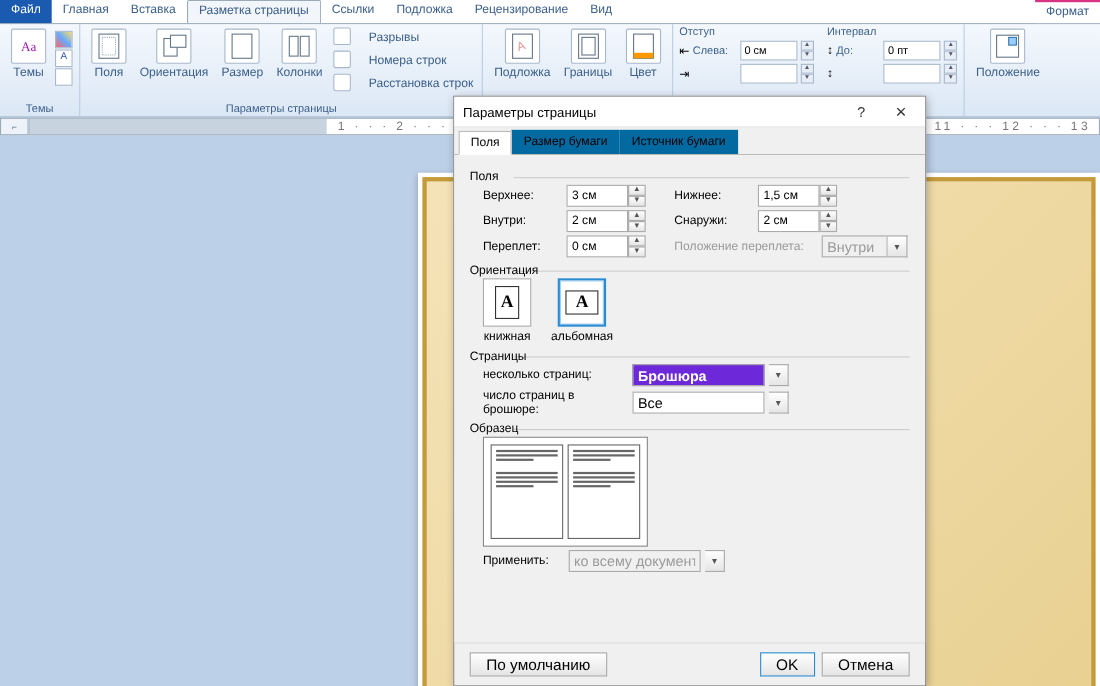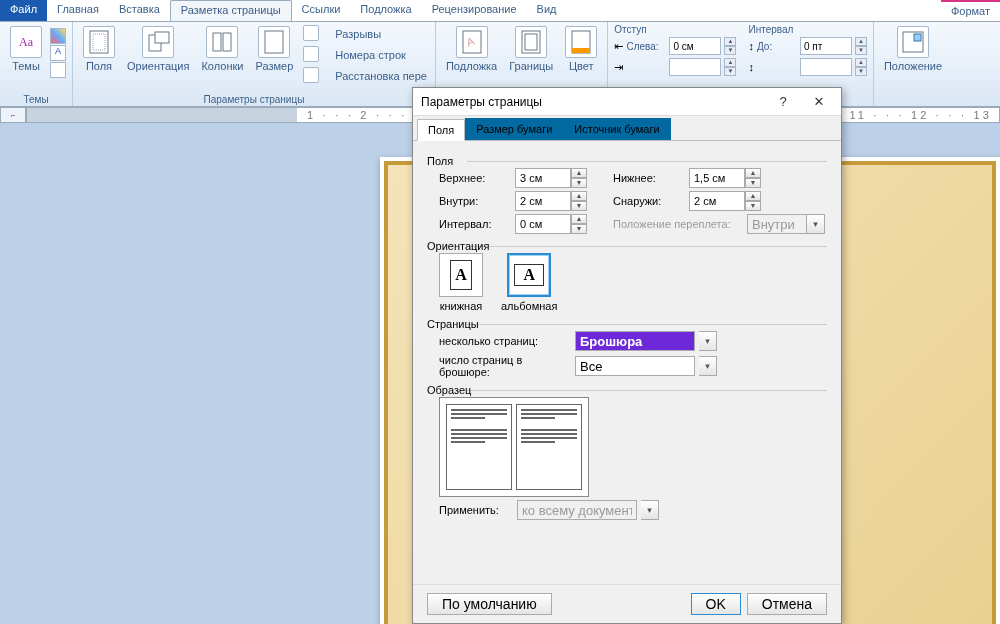--- a/index.html
+++ b/index.html
@@ -130,47 +130,47 @@
           <div class="ic">
             <svg width="24" height="24">
               <rect x="3" y="5" width="12" height="16" fill="#fff" stroke="#678"></rect>
               <rect x="9" y="2" width="14" height="11" fill="#fff" stroke="#678"></rect>
             </svg>
           </div>
           <span>Ориентация</span>
         </div>
       <div class="rbtn">
           <div class="ic">
+            <svg width="20" height="24">
+              <rect x="1" y="1" width="18" height="22" fill="#fff" stroke="#678"></rect>
+            </svg>
+          </div>
+          <span>Размер</span>
+        </div>
+      <div class="rbtn">
+          <div class="ic">
             <svg width="22" height="22">
               <rect x="2" y="2" width="8" height="18" fill="#fff" stroke="#678"></rect>
               <rect x="12" y="2" width="8" height="18" fill="#fff" stroke="#678"></rect>
             </svg>
           </div>
           <span>Колонки</span>
-        </div>
-      <div class="rbtn">
-          <div class="ic">
-            <svg width="20" height="24">
-              <rect x="1" y="1" width="18" height="22" fill="#fff" stroke="#678"></rect>
-            </svg>
-          </div>
-          <span>Размер</span>
         </div>
       <div class="stack">
         <div class="rbtn small">
             <div class="ic"></div>
             <span>Разрывы</span>
           </div>
         <div class="rbtn small">
             <div class="ic"></div>
             <span>Номера строк</span>
           </div>
         <div class="rbtn small">
             <div class="ic"></div>
-            <span>Расстановка пере</span>
+            <span>Расстановка строк</span>
           </div>
       </div>
     </div>
     <div class="lbl">Параметры страницы</div>
   </div>
 
   <div class="rgroup">
     <div class="row">
       <div class="rbtn">
           <div class="ic">
@@ -334,21 +334,21 @@
             <input value="2 см" style="">
             <div class="sb">
               <div>▲</div>
               <div>▼</div>
             </div>
           </div>
         </div>
     </div>
     <div class="fieldrow">
       <div>
-          <span class="flabel">Интервал:</span>
+          <span class="flabel">Переплет:</span>
       <div class="spinner">
             <input value="0 см" style="">
             <div class="sb">
               <div>▲</div>
               <div>▼</div>
             </div>
           </div>
         </div>
       <div style="margin-left:20px">
           <span class="flabel w2 disabled">Положение переплета:</span>

